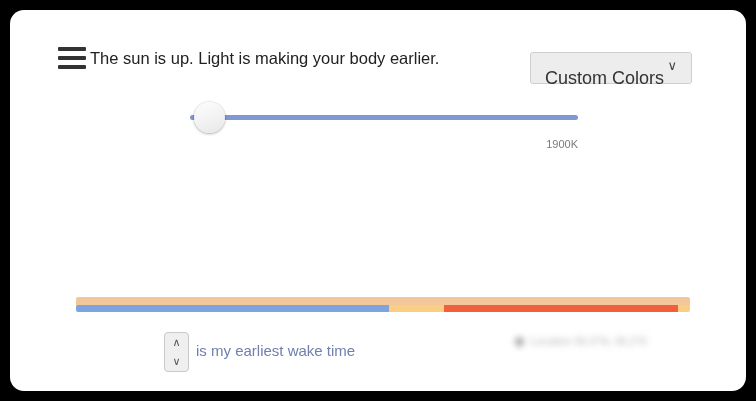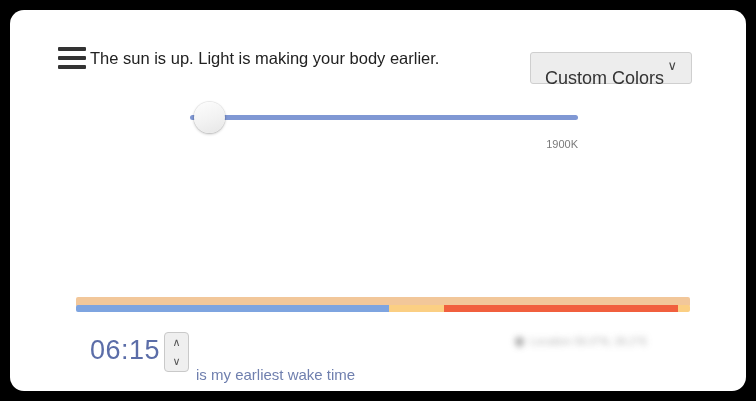--- a/index.html
+++ b/index.html
@@ -92,21 +92,21 @@
   #stepper{
     position:absolute;left:154px;top:12px;width:23px;height:38px;
     background:#efefef;border:1px solid #c9c9c9;border-radius:4px;
     display:flex;flex-direction:column;cursor:pointer;
   }
   .stepArrow{
     flex:1;display:flex;align-items:center;justify-content:center;
     font-size:11px;color:#555;font-family:"DejaVu Sans", sans-serif;
   }
   #wakeCaption{
-    position:absolute;left:186px;top:22px;font-size:15px;color:#6f7fae;margin-top:24px;
+    position:absolute;left:186px;top:22px;font-size:15px;color:#6f7fae;
   }
   #locationBlur{
     position:absolute;left:505px;top:325px;font-size:11px;color:#9a9a9a;
     filter:blur(3.2px);opacity:.75;white-space:nowrap;
     display:flex;align-items:center;gap:6px;
   }
   #locationPin{
     width:9px;height:9px;background:#8a8a8a;border-radius:50% 50% 50% 0;
     transform:rotate(-45deg);display:inline-block;
   }
@@ -142,21 +142,20 @@
 
   <div id="barPeach" style="background: rgb(242, 199, 154);"></div>
   <div id="barSegments">
     <div class="seg" style="width:51%;background:#7ea4e0;"></div>
     <div class="seg" style="width:9%;background:#fbcf83;"></div>
     <div class="seg" style="width:38%;background:#f15f3e;"></div>
     <div class="seg" style="width:2%;background:#fbcf83;"></div>
   </div>
 
   <div id="footer">
-    <div id="wakeTime">06:15</div>
 
     <div id="stepper">
       <div class="stepArrow">∧</div>
       <div class="stepArrow">∨</div>
     </div>
 
     <div id="wakeCaption">is my earliest wake time</div>
   </div>
 
   <div id="locationBlur">

